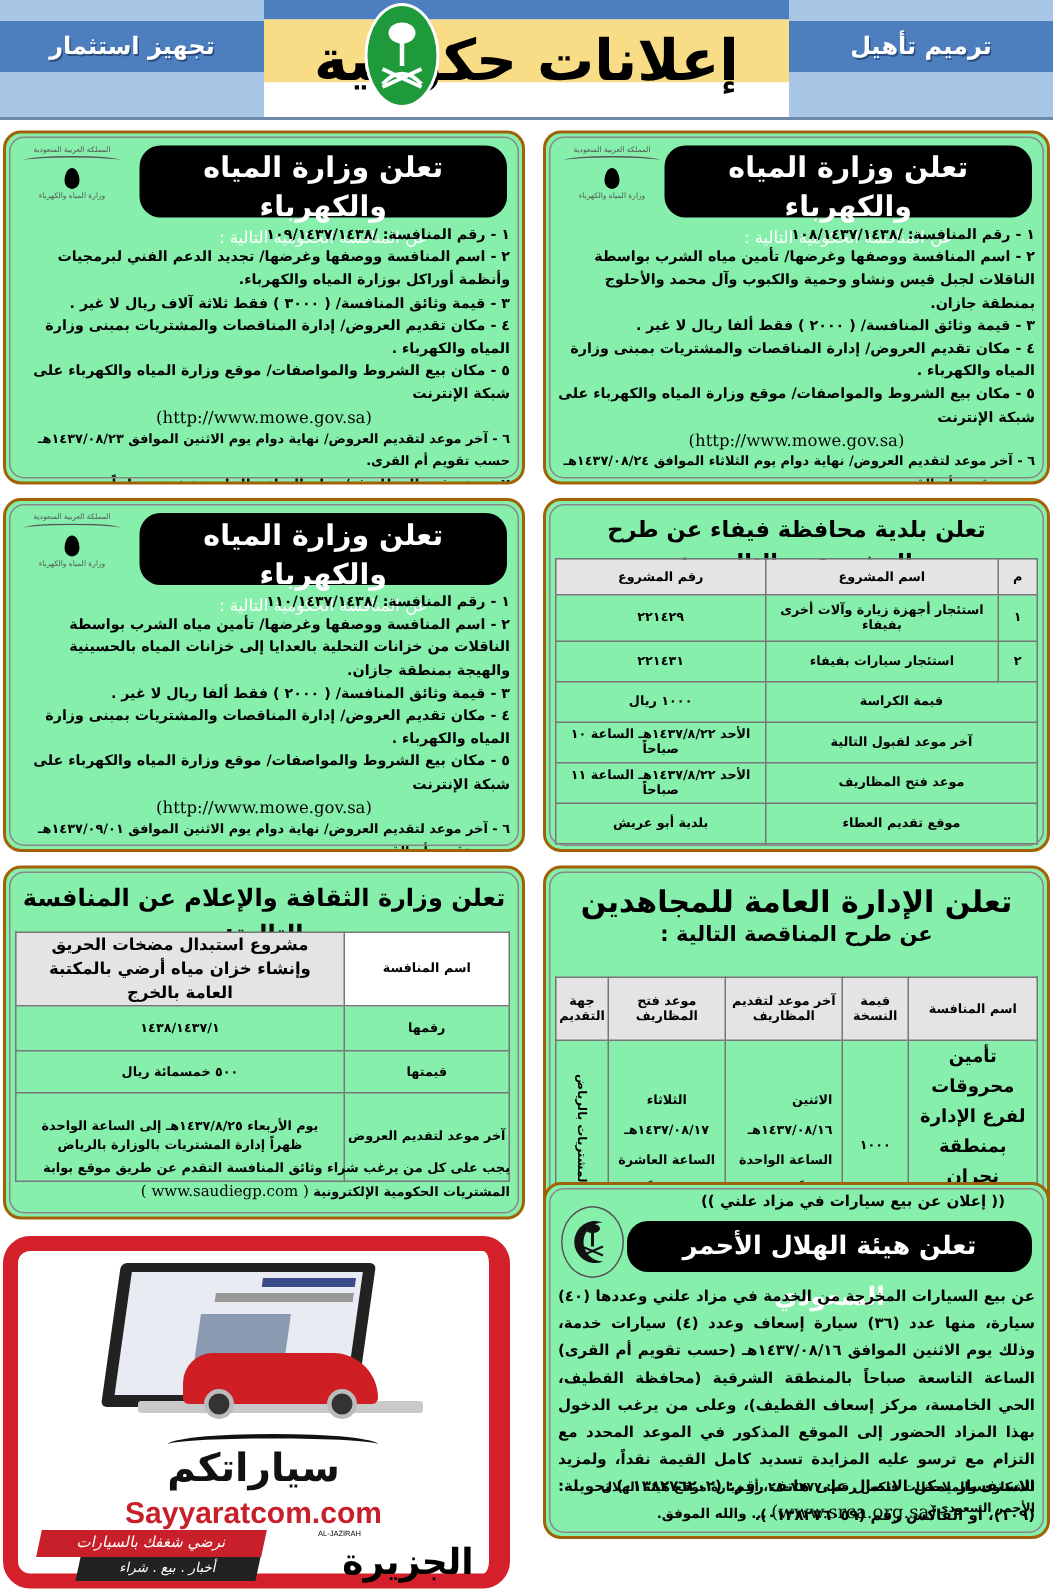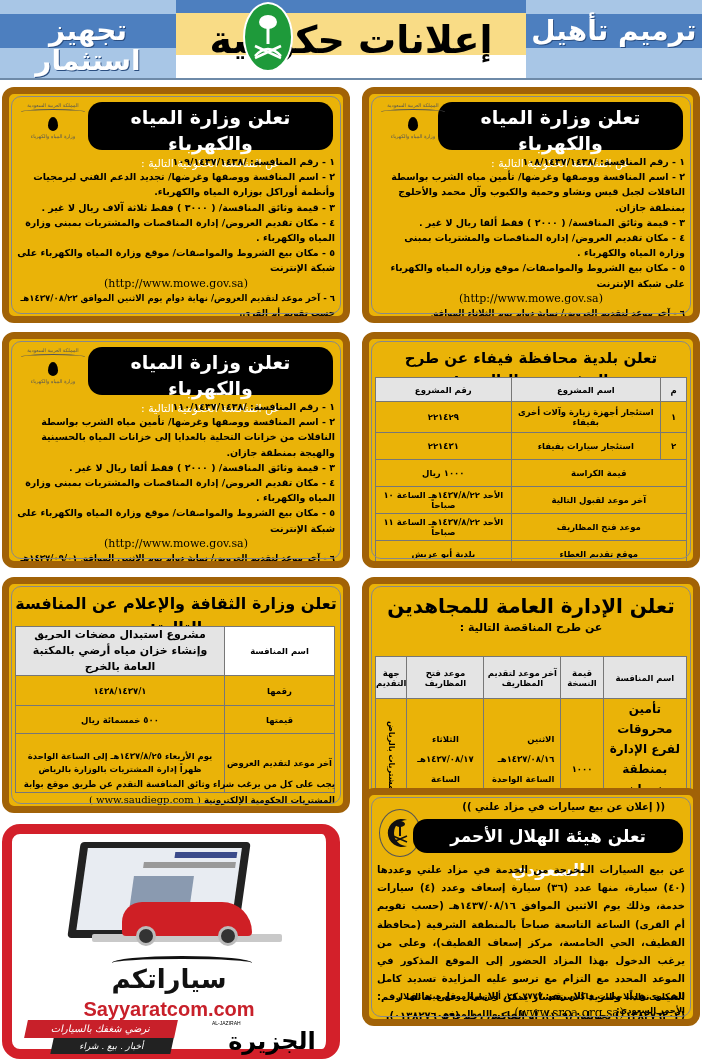--- a/index.html
+++ b/index.html
@@ -3,33 +3,33 @@
 <meta charset="utf-8">
 <style>
   * { box-sizing: border-box; margin: 0; padding: 0; }
   html, body { width: 702px; height: 1063px; background: #ffffff; overflow: hidden; }
   body { font-family: "DejaVu Sans", sans-serif; color: #000; position: relative; }
 
   
   .masthead { position: absolute; left: 0; top: 0; width: 702px; height: 80px; }
   .mh-side { position: absolute; top: 0; height: 78px; background: #a8c6e6; }
   .mh-side .band { position: absolute; left: 0; right: 0; top: 14px; height: 34px; background: #4d7fbf; }
-  .mh-side .txt { position: absolute; top: 16px; left: 0; right: 0; text-align: center; color: #fff; font-weight: bold; font-size: 28px; line-height: 30px; text-shadow: 1px 1px 0 #2b4e80; }
+  .mh-side .txt { position: absolute; top: 16px; left: 0; right: 0; text-align: center; color: #fff; font-weight: bold; font-size: 16px; line-height: 30px; text-shadow: 1px 1px 0 #2b4e80; }
   .mh-left { left: 0; width: 176px; }
   .mh-right { right: 0; width: 176px; }
   .mh-center { position: absolute; left: 176px; width: 350px; top: 0; height: 78px; }
   .mh-center .topbar { position: absolute; left: 0; right: 0; top: 0; height: 13px; background: #4d7fbf; }
   .mh-center .yellow { position: absolute; left: 0; right: 0; top: 13px; height: 42px; background: #f9dc86; }
   .mh-center .white { position: absolute; left: 0; right: 0; top: 55px; height: 23px; background: #fff; }
   .mh-center .title { position: absolute; top: 18px; left: 0; right: 0; text-align: center; font-size: 38px; font-weight: bold; line-height: 44px; letter-spacing: 2px; }
   .mh-emblem { position: absolute; left: 243px; top: 2px; width: 50px; height: 70px; border-radius: 50%; background: #1e9a3a; border: 2px solid #fff; display: flex; align-items: center; justify-content: center; }
   .mh-rule { position: absolute; left: 0; right: 0; top: 78px; height: 2px; background: #6e8aa8; }
 
   
-  .ad { position: absolute; border: 7px solid #a16207; border-radius: 12px; background: #eab308; overflow: hidden; }
+  .ad { position: absolute; border: 2px solid #a16207; border-radius: 12px; background: #86efac; overflow: hidden; }
   .ad::after { content: ""; position: absolute; inset: 2px; border: 1px solid #888; border-radius: 10px; pointer-events: none; }
 
   
   .mw-head { position: absolute; top: 8px; right: 10px; width: 245px; height: 48px; background: #000; color: #fff; border-radius: 14px; text-align: center; }
   .mw-head .h1 { font-size: 19px; font-weight: bold; line-height: 26px; margin-top: 2px; }
   .mw-head .h2 { font-size: 11px; line-height: 16px; }
   .mw-logo { position: absolute; top: 8px; left: 8px; width: 72px; height: 48px; text-align: center; }
   .mw-logo .small { font-size: 5px; color: #555; line-height: 7px; }
   .mw-logo .drop { width: 10px; height: 14px; background: #000; border-radius: 50% 50% 50% 50% / 60% 60% 40% 40%; margin: 2px auto; }
   .mw-logo .wave { height: 6px; border-top: 1px solid #555; border-radius: 50%; margin: 0 4px; }
@@ -226,21 +226,21 @@
       </table>
   </div>
   <div style="position:absolute; right:8px; left:8px; top:192px; font-size:8.6px; font-weight:bold; line-height:16px; text-align:right;">
     <span>يجب على كل من يرغب شراء وثائق المنافسة التقدم عن طريق موقع بوابة المشتريات الحكومية الإلكترونية</span>
     <span style="font-family:'DejaVu Serif', serif; font-weight:normal; font-size:10px;">( www.saudiegp.com )</span>
   </div>
 </div>
 
 <div class="ad" style="left:362px; top:577px; width:338px; height:236px;">
   <div class="big-title" style="font-size:20px; line-height:28px; margin-top:8px;">تعلن الإدارة العامة للمجاهدين</div>
-  <div class="big-title" style="font-size:11px; line-height:16px;">عن طرح المناقصة التالية :</div>
+  <div class="big-title" style="font-size:14px; line-height:16px;">عن طرح المناقصة التالية :</div>
   <div style="position:absolute; left:6px; right:6px; top:72px;">
     <table>
       <tbody>
           <tr style="height:42px;">
         <th style="width:86px;">اسم المنافسة</th>
         <th style="width:44px;">قيمة النسخة</th>
         <th style="width:78px;margin-left:19px;">آخر موعد لتقديم المظاريف</th>
         <th style="width:78px;">موعد فتح المظاريف</th>
         <th>جهة التقديم</th>
       </tr>

